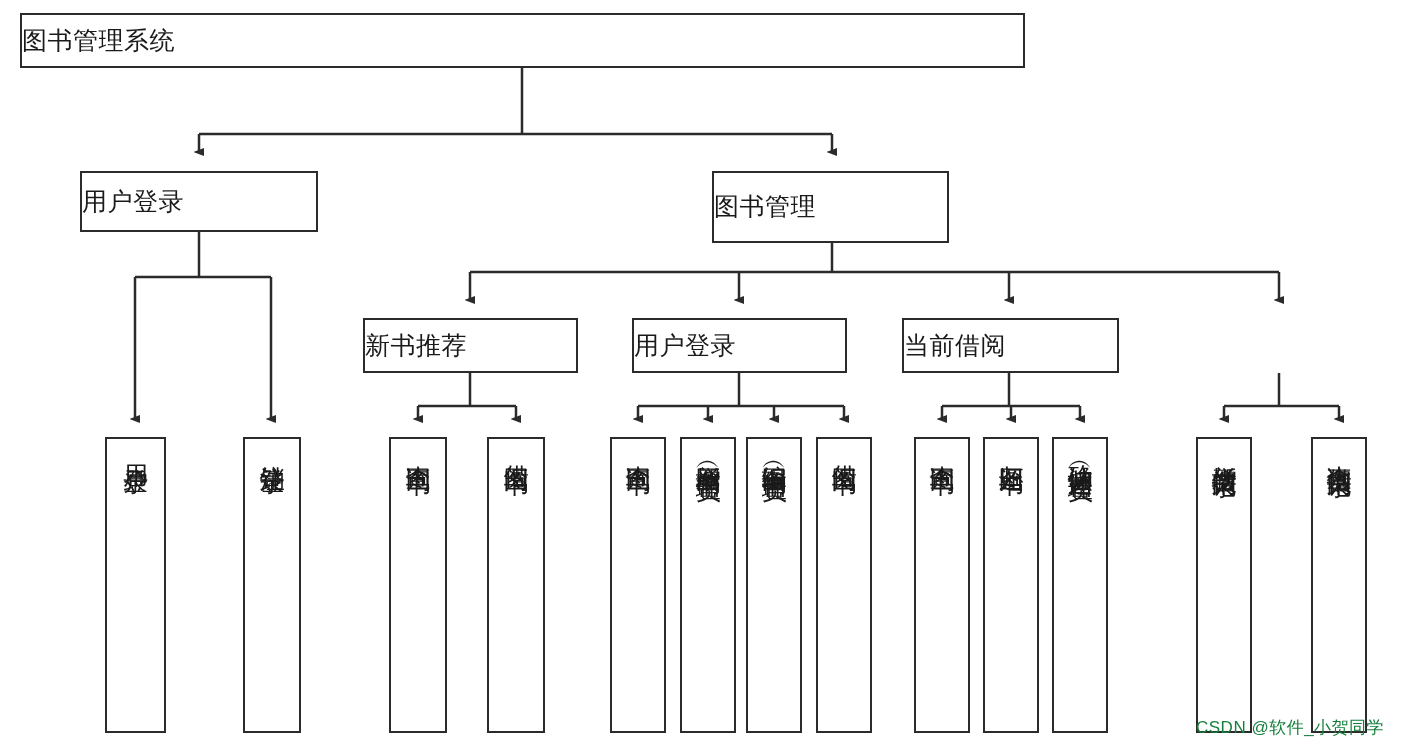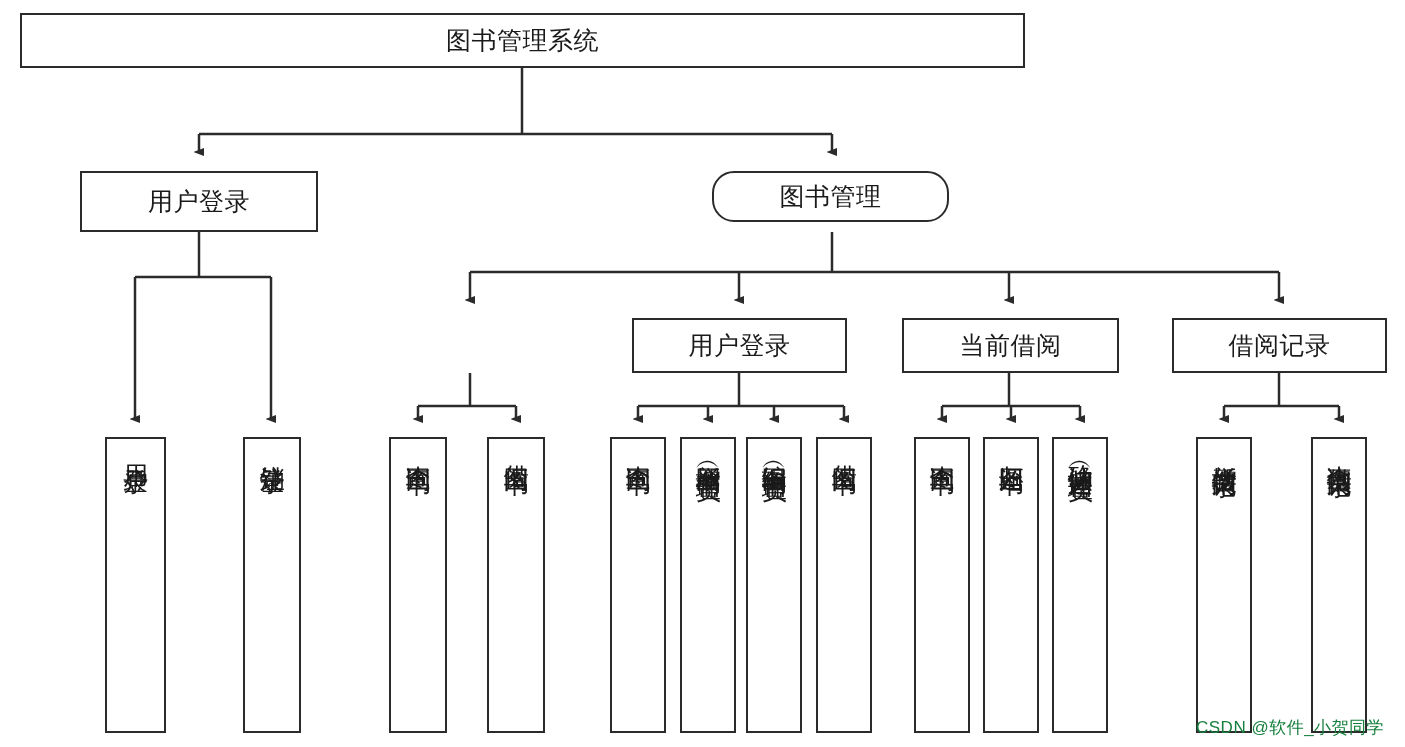--- a/index.html
+++ b/index.html
@@ -25,21 +25,20 @@
     height: 747px;
     pointer-events: none;
   }
   .node {
     position: absolute;
     box-sizing: border-box;
     background: #ffffff;
     border: 2.5px solid #2b2b2b;
     display: flex;
     align-items: center;
-    justify-content: center;
     color: #1a1a1a;
   }
   .node .lbl {
     display: block;
     text-align: center;
     line-height: 1.18;
     white-space: nowrap;
   }
   .node.horiz .lbl {
     font-size: 25px;
@@ -126,32 +125,32 @@
     </g>
   </svg>
 
   <div class="node root horiz" style="left:20px; top:13px; width:1005px; height:55px;">
     <span class="lbl">图书管理系统</span>
   </div>
 
   <div class="node horiz" style="left:80px; top:171px; width:238px; height:61px;">
     <span class="lbl">用户登录</span>
   </div>
-  <div class="node horiz" style="left:712px; top:171px; width:237px; height:51px;border-radius:22px;">
+  <div class="node horiz" style="left:712px; top:171px; width:237px; height:72px;">
     <span class="lbl">图书管理</span>
   </div>
 
+  <div class="node horiz" style="left:363px; top:318px; width:215px; height:55px;">
+    <span class="lbl">新书推荐</span>
+  </div>
   <div class="node horiz" style="left:632px; top:318px; width:215px; height:55px;">
     <span class="lbl">用户登录</span>
   </div>
   <div class="node horiz" style="left:902px; top:318px; width:217px; height:55px;">
     <span class="lbl">当前借阅</span>
-  </div>
-  <div class="node horiz" style="left:1172px; top:318px; width:215px; height:55px;">
-    <span class="lbl">借阅记录</span>
   </div>
 
   <div class="node leaf" style="left:105px; top:437px; width:61px; height:296px;">
     <span class="lbl">用户登录</span>
   </div>
   <div class="node leaf" style="left:243px; top:437px; width:58px; height:296px;">
     <span class="lbl">注销登录</span>
   </div>
 
   <div class="node leaf" style="left:389px; top:437px; width:58px; height:296px;">

